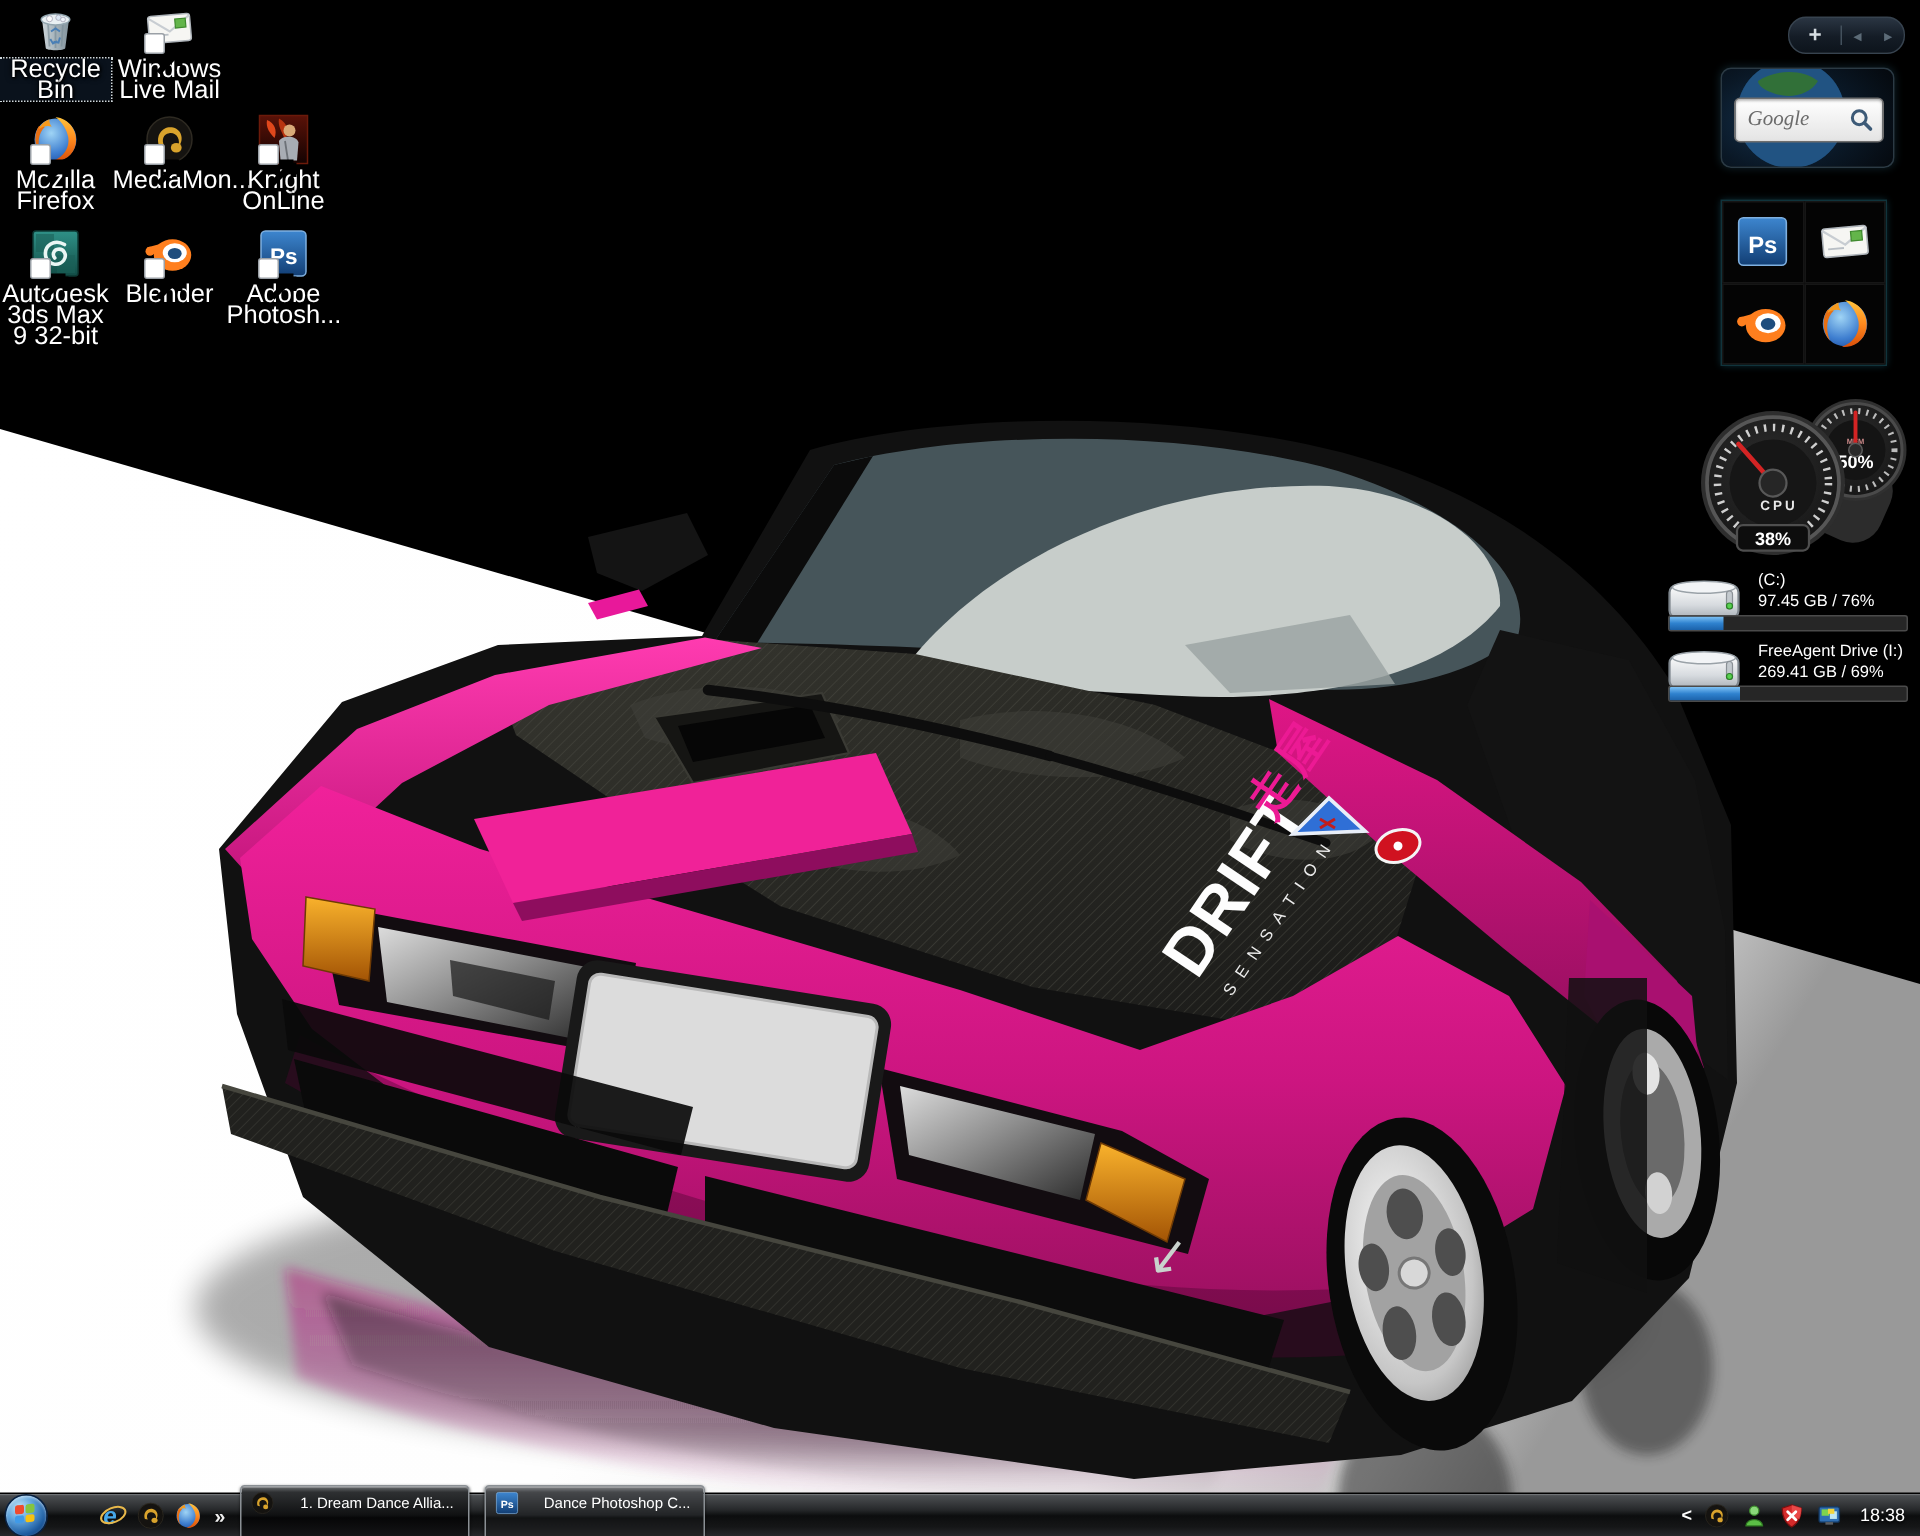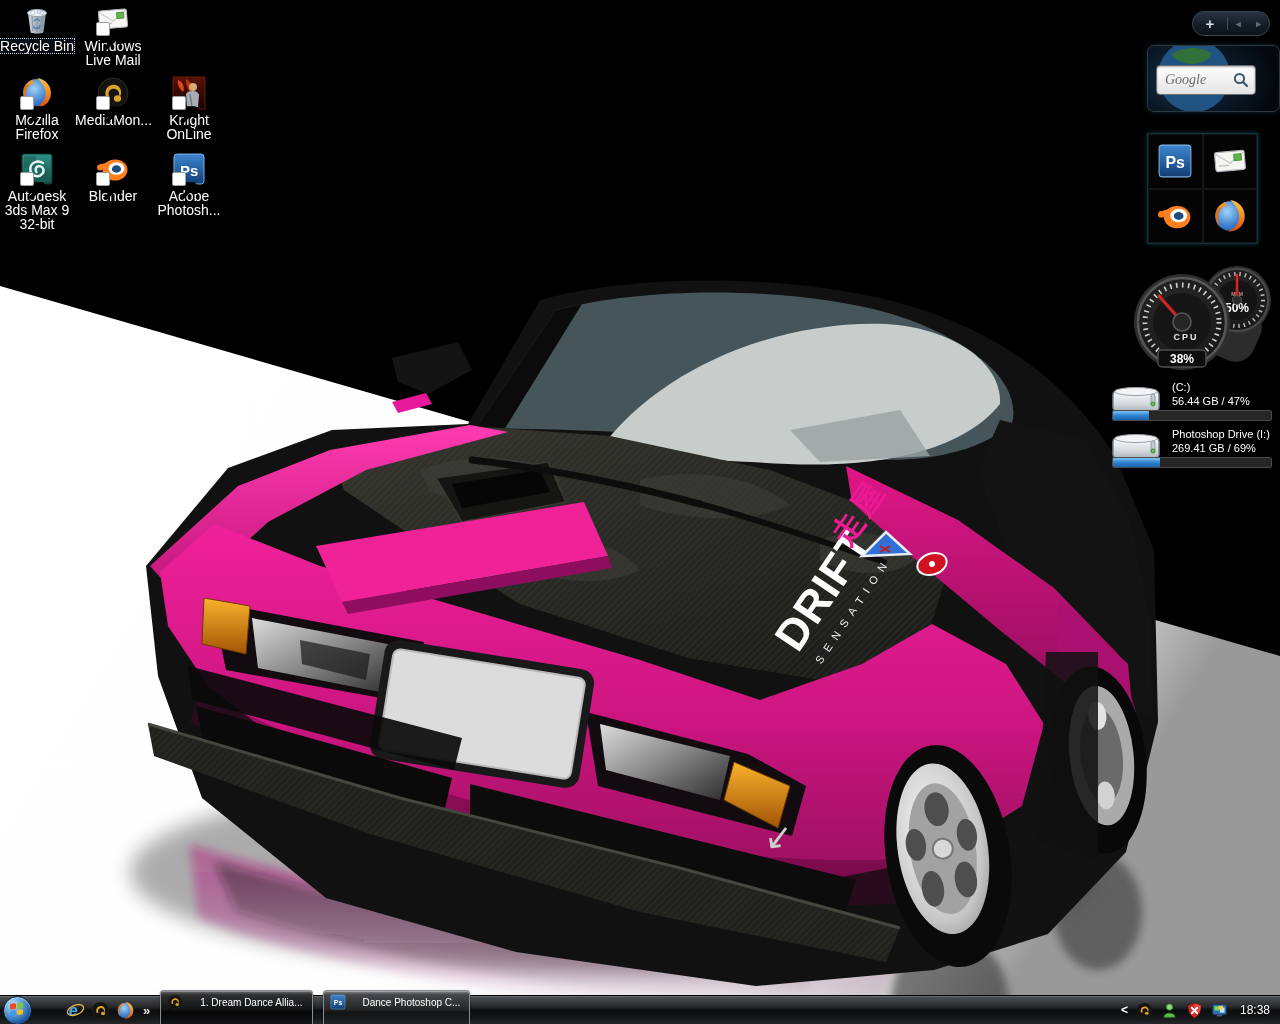--- a/index.html
+++ b/index.html
@@ -6,32 +6,32 @@
   body{width:1280px;height:1024px;position:relative;overflow:hidden;
        font-family:"Liberation Sans",sans-serif;-webkit-font-smoothing:antialiased;}
   
   #wallpaper{position:absolute;inset:0;z-index:0;}
   
   .deskicon{position:absolute;width:74px;display:flex;flex-direction:column;align-items:center;gap:3px;cursor:default;}
   .deskicon .ic{width:34px;height:34px;position:relative;}
   .deskicon .ic svg{width:34px;height:34px;display:block;}
   .shortcut{position:absolute;left:0;bottom:0;width:12px;height:12px;background:#fff;border:1px solid #9aa0a6;border-radius:2px;}
   .shortcut svg{width:12px;height:12px;display:block;}
-  .dlabel{max-width:76px;font-size:14px;line-height:14px;color:#fff;text-align:center;
+  .dlabel{max-width:76px;font-size:17px;line-height:14px;color:#fff;text-align:center;
           text-shadow:1px 1px 2px #000,0 0 4px #000,0 1px 1px #000;}
   .dlabel.selected{outline:1px dotted #cfd8dc;background:rgba(40,70,110,.25);}
   
   .pill{position:absolute;left:1192px;top:11px;width:76px;height:23px;border-radius:12px;
         background:linear-gradient(#2a3542,#141c26 55%,#0d141c);border:1px solid #37434f;
         display:flex;align-items:center;color:#b9c4cd;}
   .pill .plus{width:34px;text-align:center;font-size:15px;font-weight:bold;color:#d6dde2;}
   .pill .pdiv{width:1px;height:13px;background:#43505c;}
   .pill .arr{flex:1;display:flex;justify-content:space-around;font-size:9px;color:#5c6b77;}
   .gadget{position:absolute;box-sizing:border-box;}
-  #google-gadget{left:1147px;top:45px;width:133px;height:67px;border-radius:7px;border:1px solid #2b3a44;
+  #google-gadget{left:1147px;top:45px;width:116px;height:67px;border-radius:7px;border:1px solid #2b3a44;
         background:radial-gradient(90px 60px at 38px 34px,#14314d 0%,#0a1826 55%,#05090e 100%);
         overflow:hidden;box-shadow:0 0 6px rgba(60,140,170,.25);}
   #google-globe{position:absolute;left:4px;top:-6px;}
   #google-search{position:absolute;left:8px;top:19px;width:98px;height:28px;border-radius:4px;
         border:1px solid #6e6e6e;background:linear-gradient(#ffffff,#e4e4e4);
         display:flex;align-items:center;box-shadow:inset 0 1px 2px rgba(0,0,0,.35);}
   #google-search .q{flex:1;padding-left:8px;font-family:"Liberation Serif",serif;font-style:italic;
         font-size:14px;color:#6b6b6b;}
   #launcher-gadget{left:1147px;top:133px;width:111px;height:111px;background:#040404;
         border:1px solid #10343c;box-shadow:0 0 5px rgba(40,150,180,.35);display:grid;
@@ -541,32 +541,32 @@
   </svg>
 </div>
 
 <div class="gadget" id="drive-gadget">
   <div class="drive-row" style="top:0">
     <svg class="hdd" width="56" height="36">
         <use href="#ic-hdd"></use>
       </svg>
     <div class="dtext" style="left:64px">
       <div>(C:)</div>
-      <div>56.44 GB / 47%</div>
+      <div>97.45 GB / 76%</div>
     </div>
     <div class="drive-bar">
       <div class="fill" style="width: 23%;"></div>
     </div>
   </div>
   <div class="drive-row" style="top:47px">
     <svg class="hdd" width="56" height="36">
         <use href="#ic-hdd"></use>
       </svg>
     <div class="dtext" style="left:64px">
-      <div>Photoshop Drive (I:)</div>
+      <div>FreeAgent Drive (I:)</div>
       <div>269.41 GB / 69%</div>
     </div>
     <div class="drive-bar">
       <div class="fill" style="width: 30%;"></div>
     </div>
   </div>
 </div>
 
 <div id="taskbar">
   <div id="start-orb">

